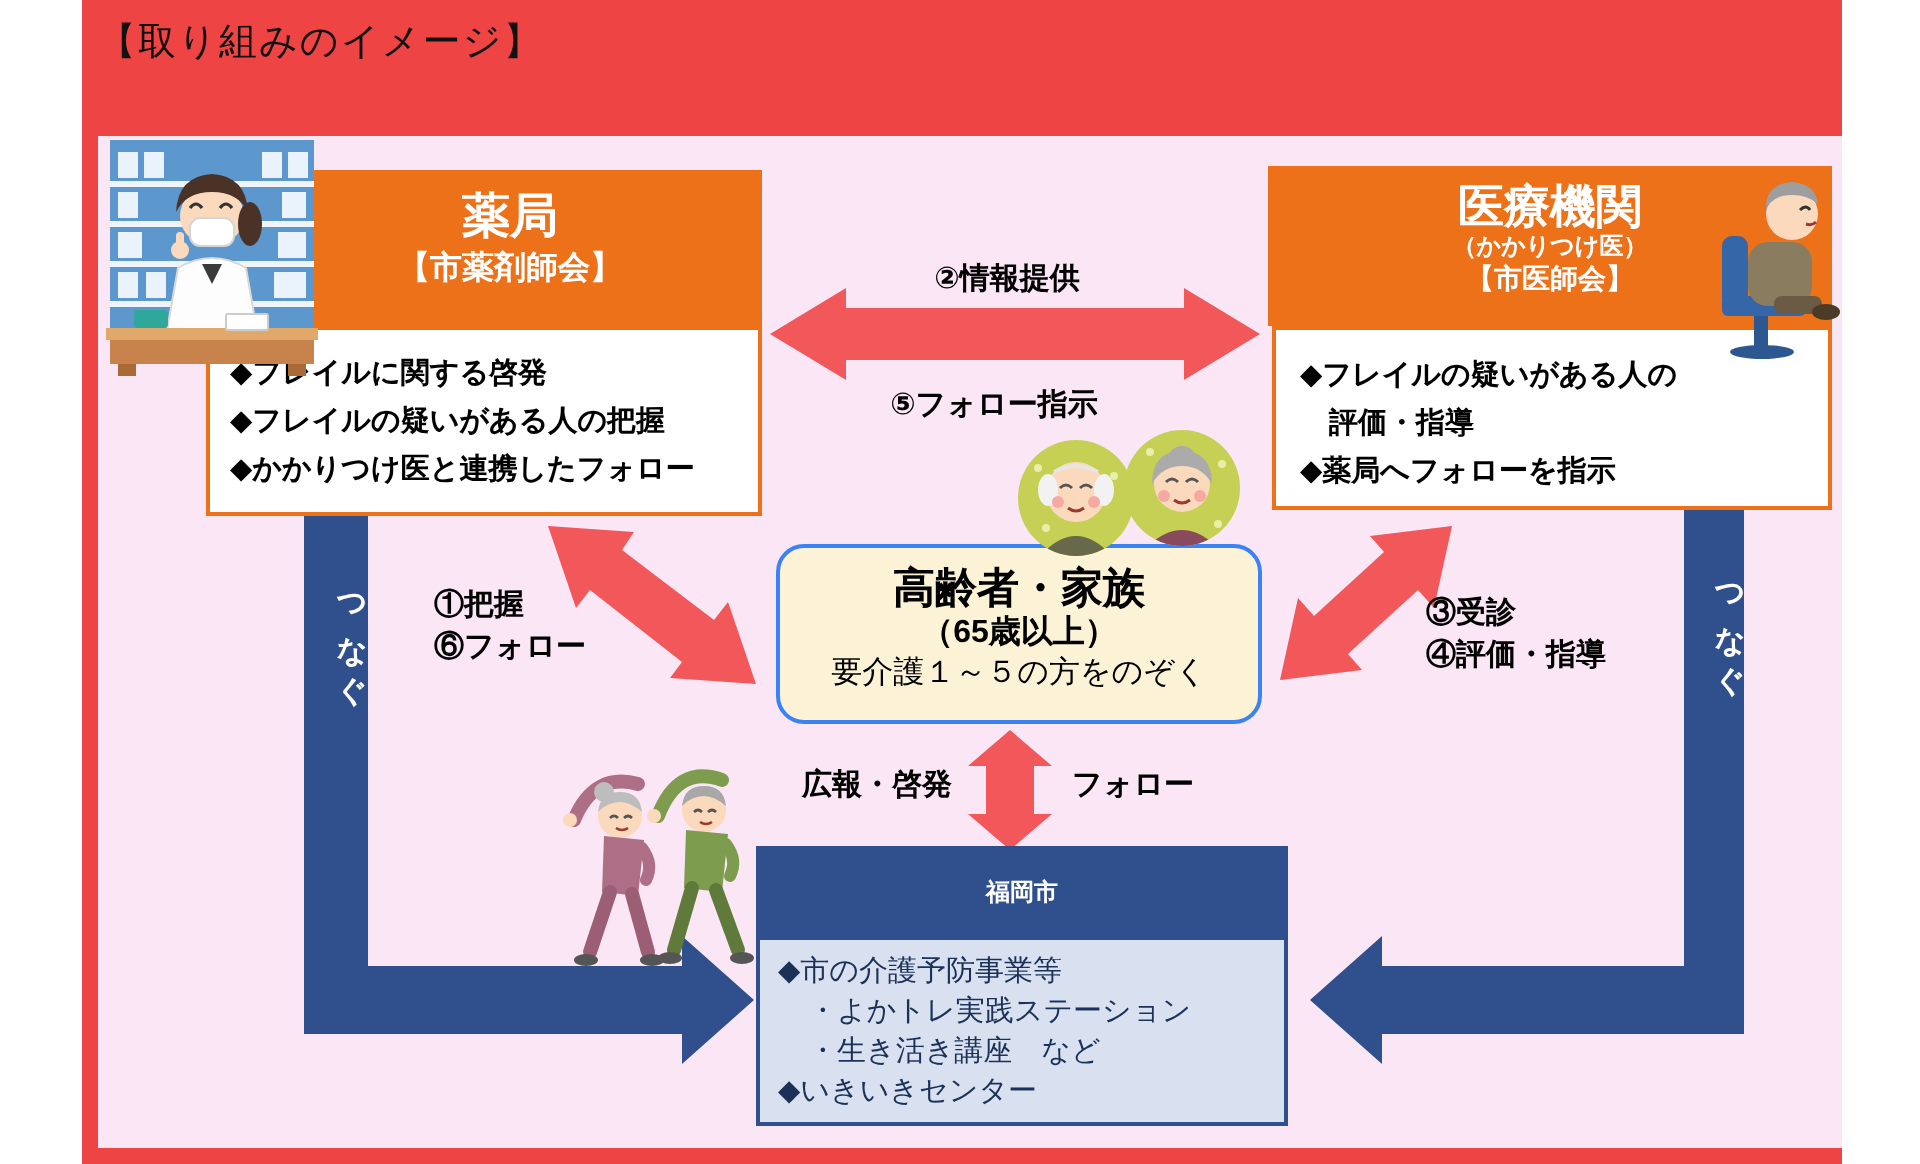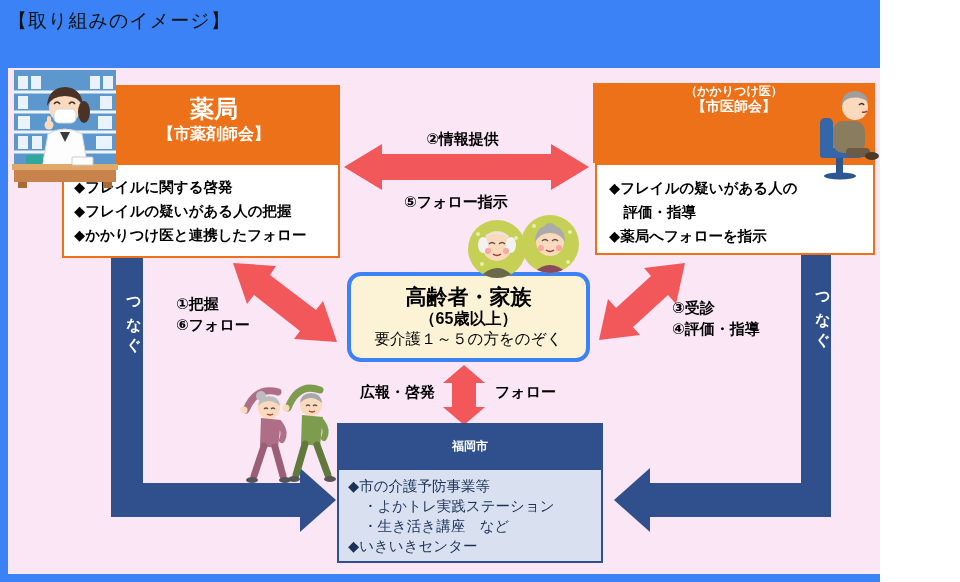--- a/index.html
+++ b/index.html
@@ -1,17 +1,17 @@
 <!DOCTYPE html>
 <html><head>
 <meta charset="utf-8">
 <style>
   html,body{margin:0;padding:0;background:#fff;}
-  #page{position:relative;width:880px;height:582px;background:#3b82f6;overflow:hidden;
-        font-family:"Liberation Sans","DejaVu Sans",sans-serif;color:#000;}
+  #page{position:relative;width:880px;height:582px;background:#ef4444;overflow:hidden;
+        font-family:"Liberation Sans","DejaVu Sans",sans-serif;color:#000;margin-left:41px;}
   .abs{position:absolute;}
   .b{font-weight:400;}
   #page-title{left:8px;top:8px;font-size:19px;letter-spacing:1px;color:#111;z-index:3;}
   #pink-bg{left:8px;top:68px;width:910px;height:506px;background:#FAE6F5;z-index:0;}
   #arrow-layer{left:0;top:0;width:960px;height:582px;z-index:1;pointer-events:none;}
 
   .orange-box{background:#ED7118;color:#fff;text-align:center;z-index:2;}
   #pharmacy-header{left:108px;top:85px;width:232px;height:78px;padding-right:20px;box-sizing:border-box;}
   #pharmacy-header .t1{font-size:24px;font-weight:700;margin-top:11px;line-height:1.1;}
   #pharmacy-header .t2{font-size:16px;font-weight:700;margin-top:2px;}
@@ -21,36 +21,36 @@
   #medical-header .t2{font-size:14px;font-weight:700;line-height:1.2;}
 
   .list-box{background:#fff;border:2px solid #ED7118;box-sizing:border-box;z-index:2;
             font-weight:700;font-size:14.5px;color:#000;}
   #pharmacy-list{left:62px;top:163px;width:278px;height:95px;padding:10px 0 0 10px;}
   #pharmacy-list div{line-height:24px;white-space:nowrap;}
   #medical-list{left:595px;top:163px;width:280px;height:92px;padding:11px 4px 0 12px;}
   #medical-list div{line-height:24px;white-space:nowrap;}
 
   #elderly-box{left:347px;top:272px;width:243px;height:90px;background:#FCF3D6;
-               border:4px solid #3b82f6;border-radius:14px;box-sizing:border-box;
+               border:2px solid #3b82f6;border-radius:14px;box-sizing:border-box;
                text-align:center;z-index:2;}
   #elderly-box .t1{font-size:21px;font-weight:700;margin-top:9px;line-height:1.15;}
   #elderly-box .t2{font-size:16px;font-weight:700;line-height:1.25;}
   #elderly-box .t3{font-size:15.5px;line-height:1.3;}
 
   #fukuoka-header{left:337px;top:423px;width:266px;height:47px;background:#2F508C;color:#fff;
                   text-align:center;line-height:47px;font-size:12px;font-weight:700;z-index:2;}
   #fukuoka-body{left:337px;top:470px;width:266px;height:93px;background:#D9E1F1;
                 border:2px solid #2F508C;border-top:none;box-sizing:border-box;
                 padding:6px 0 0 9px;font-size:14.5px;color:#1B3158;z-index:2;}
   #fukuoka-body div{line-height:20px;white-space:nowrap;}
   #fukuoka-body .indent{padding-left:15px;font-weight:400;}
 
   .arrow-label{font-size:15px;font-weight:700;color:#000;z-index:3;white-space:nowrap;}
-  .two-line{line-height:21px;}
+  .two-line{line-height:21px;font-family:Liberation Serif, serif;}
   .connect{writing-mode:vertical-rl;text-orientation:upright;color:#fff;font-weight:700;
            font-size:15px;letter-spacing:3px;z-index:2;}
   svg{display:block;}
 </style>
 </head>
 <body>
 
 <div id="page">
 
   <div class="abs" id="page-title">【取り組みのイメージ】</div>
@@ -69,20 +69,21 @@
     <div class="t1">薬局</div>
     <div class="t2">【市薬剤師会】</div>
   </div>
   <div class="abs list-box" id="pharmacy-list">
     <div>◆フレイルに関する啓発</div>
     <div>◆フレイルの疑いがある人の把握</div>
     <div>◆かかりつけ医と連携したフォロー</div>
   </div>
 
   <div class="abs orange-box" id="medical-header">
+    <div class="t1">医療機関</div>
     <div class="t3">（かかりつけ医）</div>
     <div class="t2">【市医師会】</div>
   </div>
   <div class="abs list-box" id="medical-list">
     <div>◆フレイルの疑いがある人の</div>
     <div>　評価・指導</div>
     <div>◆薬局へフォローを指示</div>
   </div>
 
   <div class="abs" id="elderly-box">

